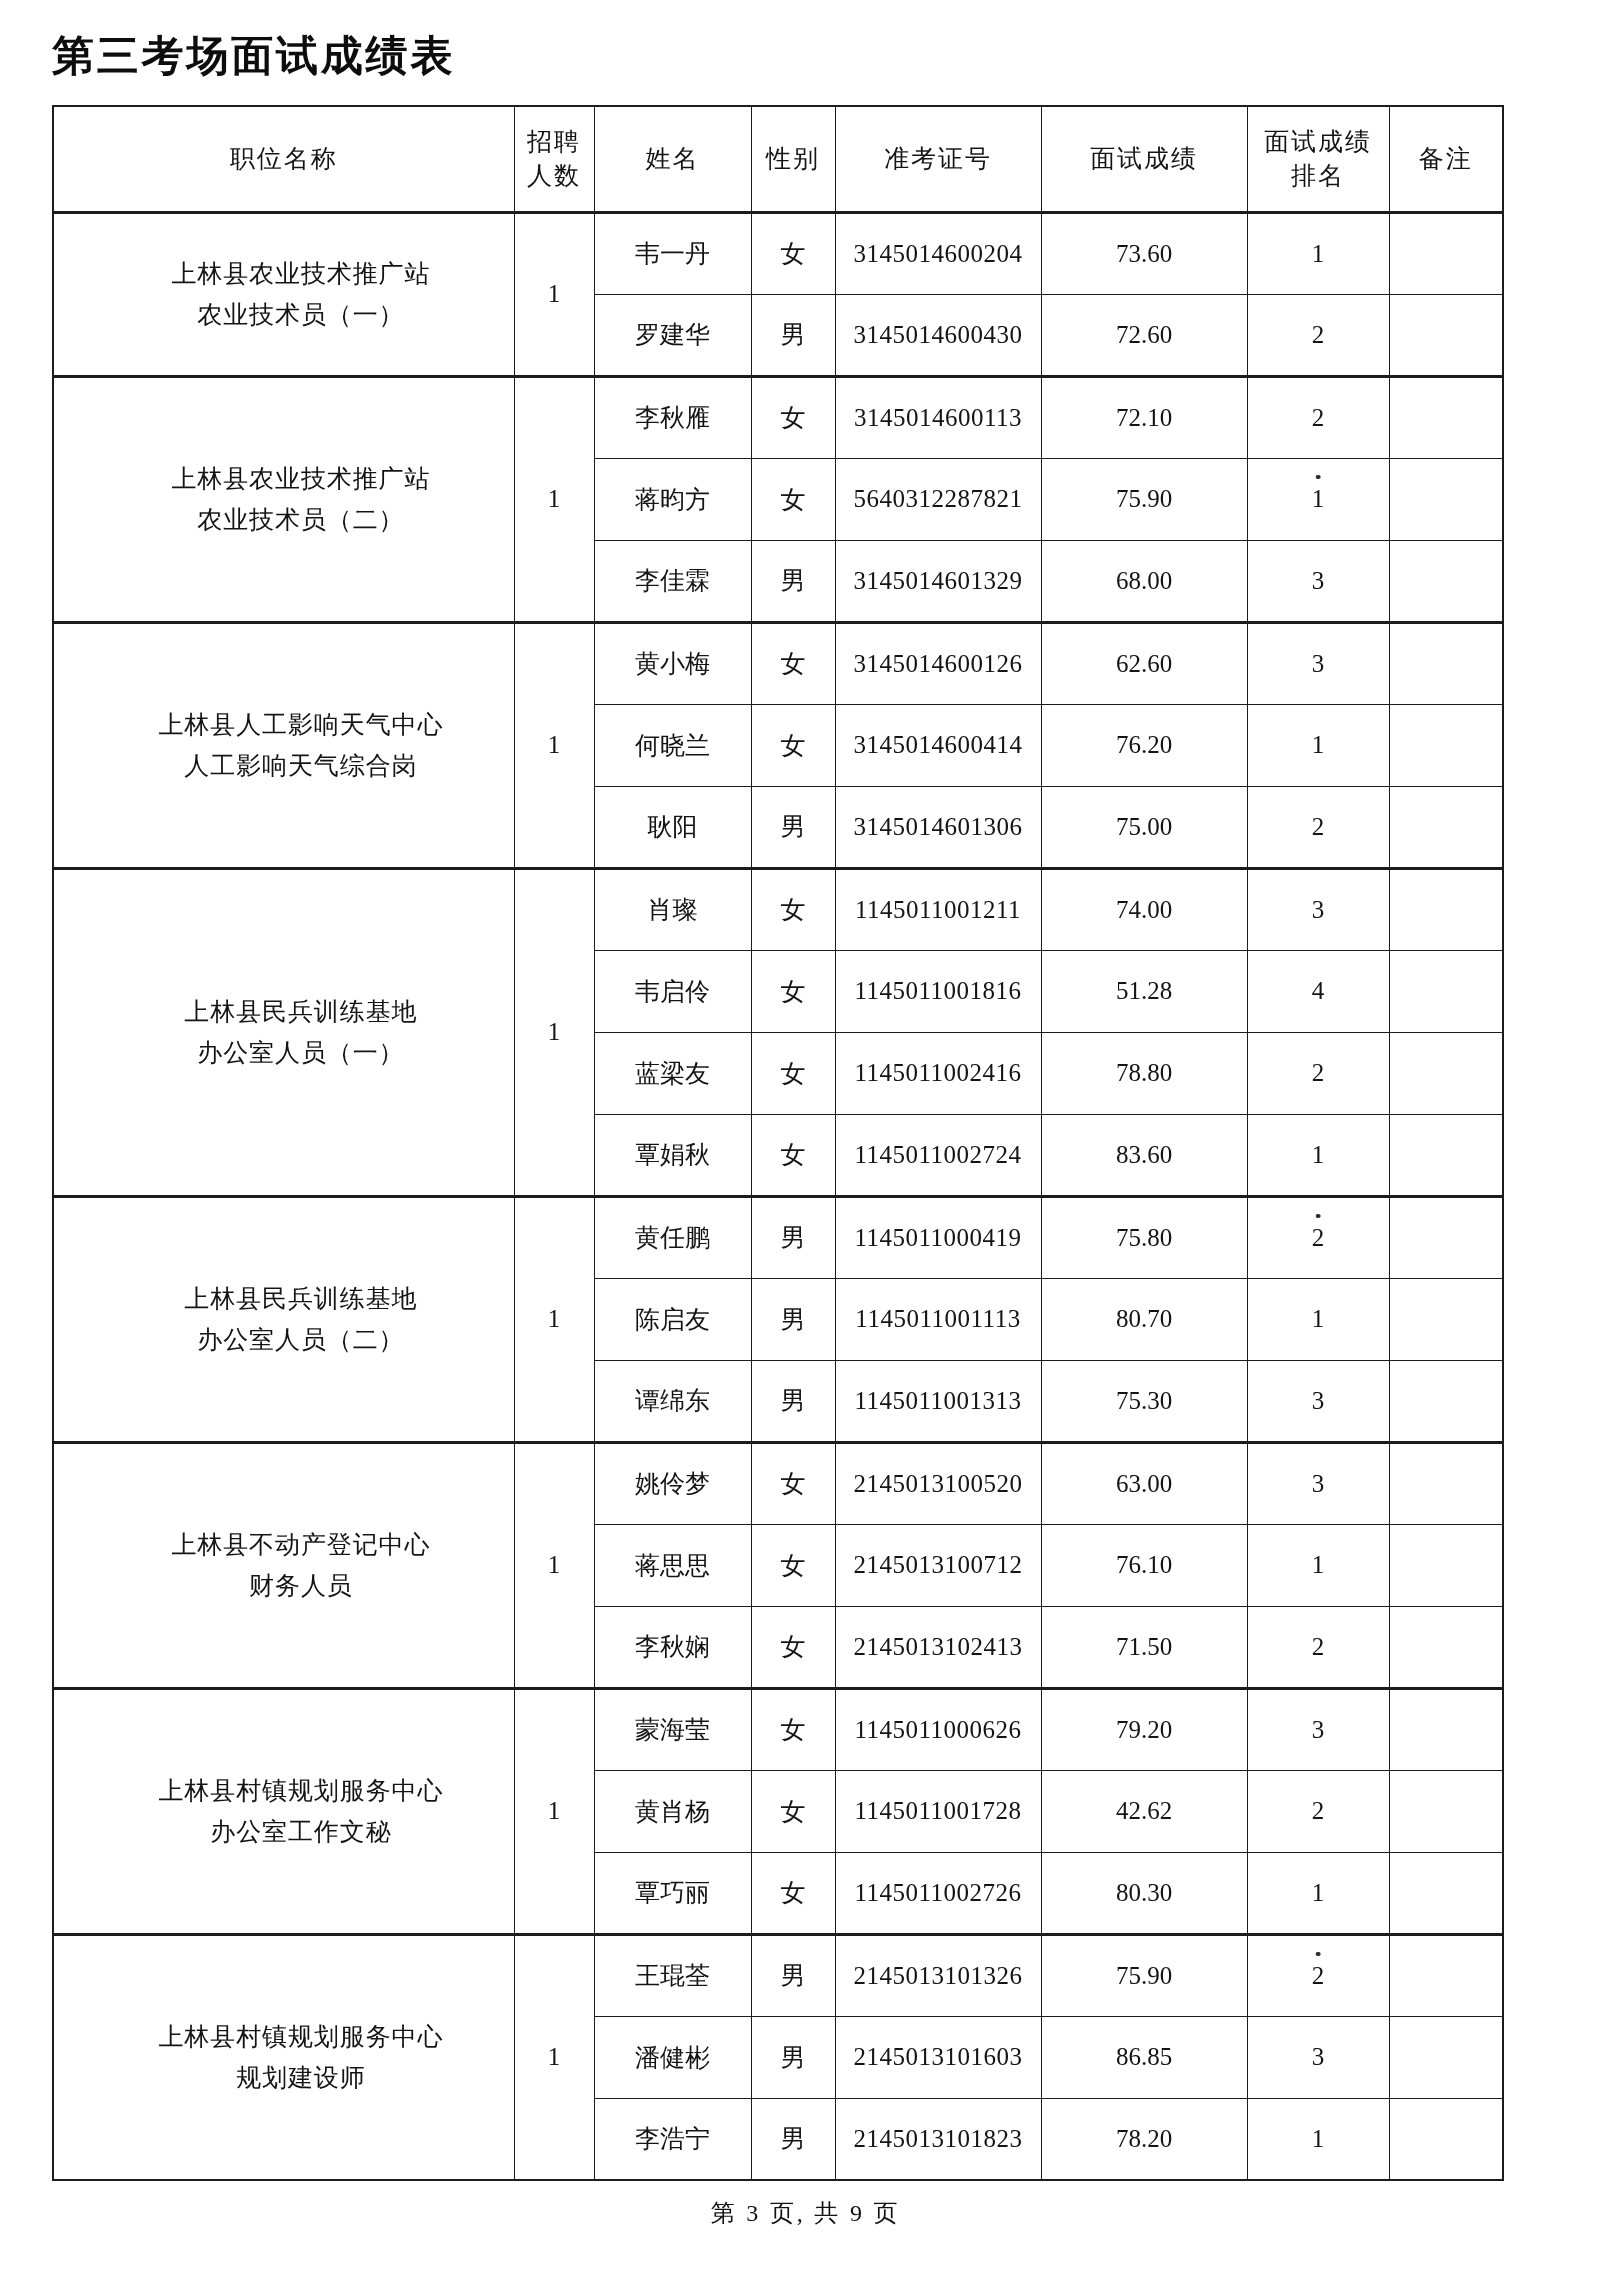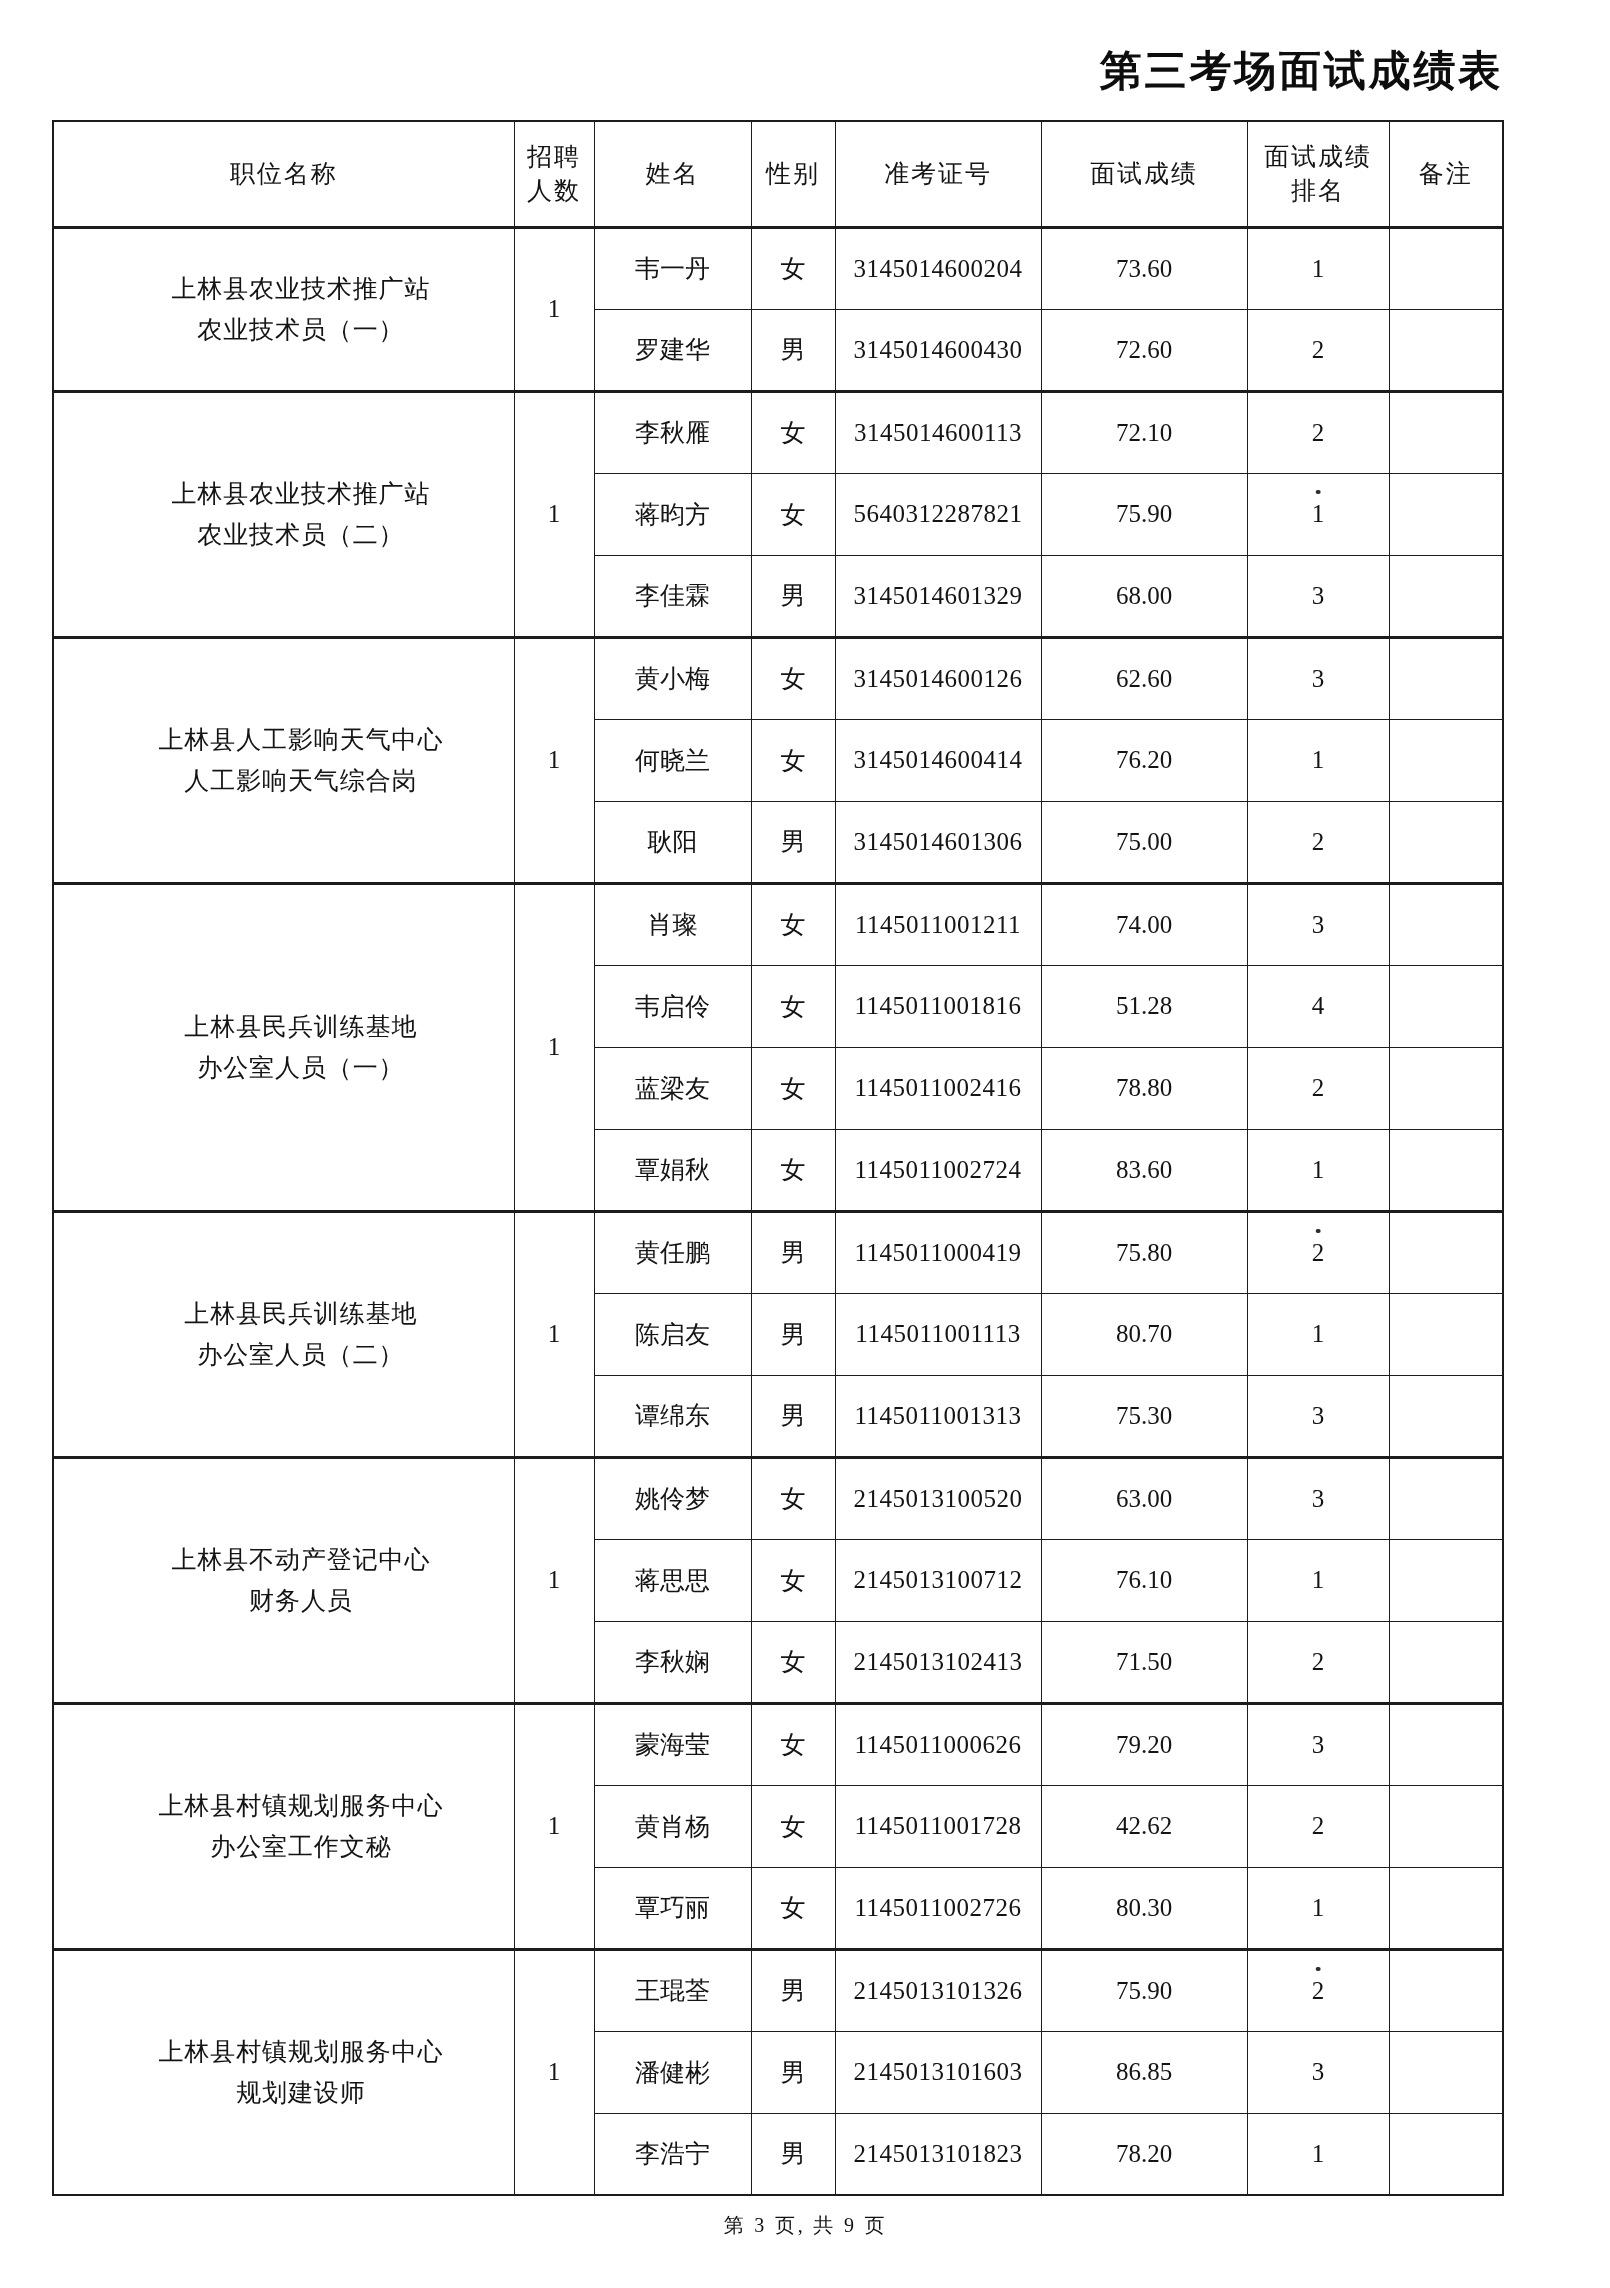--- a/index.html
+++ b/index.html
@@ -15,23 +15,23 @@
   }
   .page {
     position: relative;
     width: 1611px;
     height: 2289px;
     overflow: hidden;
   }
   .doc-title {
     margin: 0 0 0 52px;
     width: 1451px;
-    padding-top: 43px;
+    padding-top: 28px;
     height: 77px;
-    text-align: right;
+    text-align: left;
     font-size: 42px;
     font-weight: bold;
     letter-spacing: 2.8px;
     color: #0d0d0d;
   }
   table.score-table {
     margin-left: 52px;
     width: 1451px;
     border-collapse: collapse;
     table-layout: fixed;
@@ -71,21 +71,21 @@
     transform: translateX(-50%);
     width: 4.7px;
     height: 4.7px;
     border-radius: 50%;
     background: #2e2e2e;
   }
   .page-footer {
     width: 1611px;
     margin-top: 16px;
     text-align: center;
-    font-size: 20px;
+    font-size: 24px;
     letter-spacing: 2.8px;
     color: #111111;
   }
 </style>
 </head>
 <body>
 
 <div class="page">
 
   <h1 class="doc-title">第三考场面试成绩表</h1>

